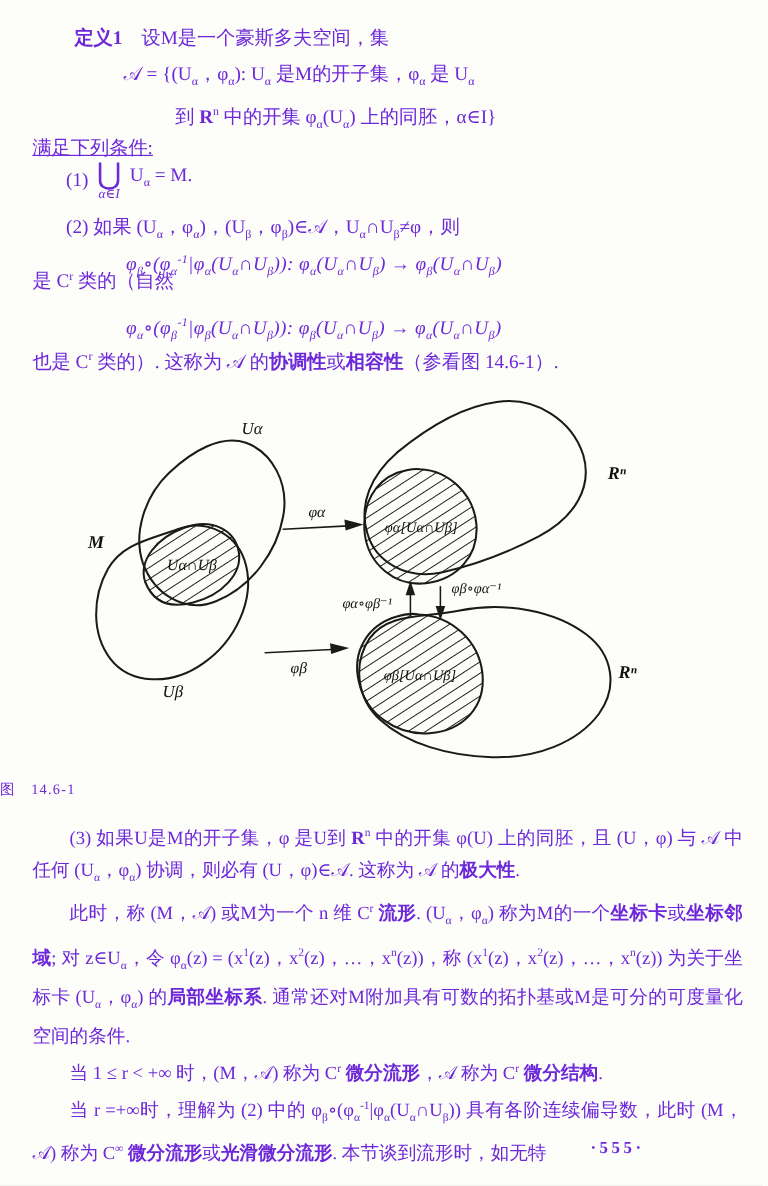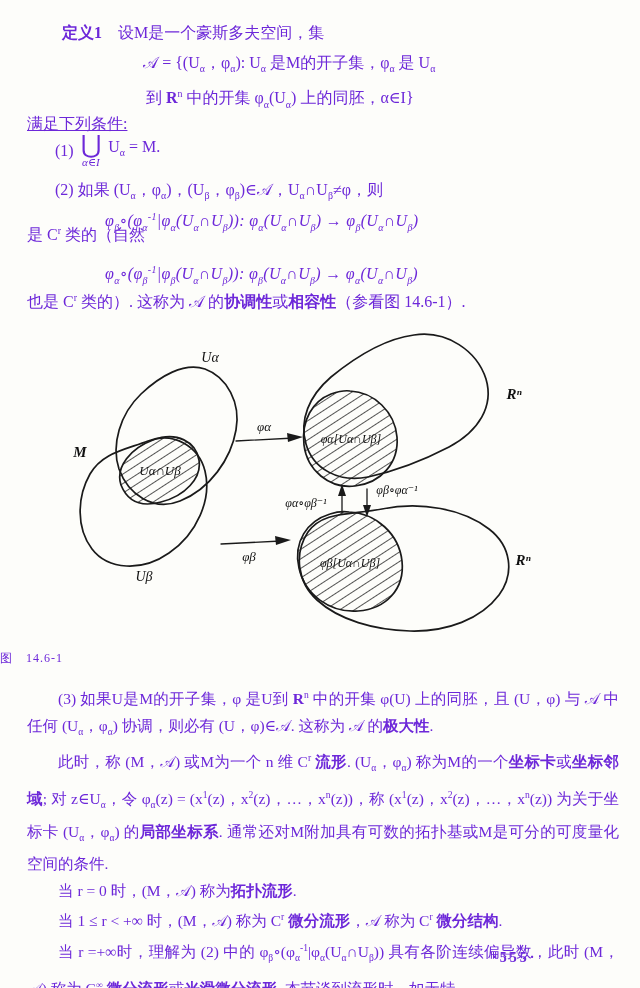--- a/index.html
+++ b/index.html
@@ -42,21 +42,21 @@
     font-style:italic; fill:#111; stroke:none;
   }
 </style>
 </head>
 <body>
 
 <div class="page">
 
   <div class="line" style="top:22px;left:62px;"><b>定义1</b>　<span>设M是一个豪斯多夫空间，集</span></div>
 
-  <div class="line" style="top:52px;left:103px;margin-left:40px;">𝒜 = {(U<sub>α</sub>，φ<sub>α</sub>): U<sub>α</sub> 是M的开子集，φ<sub>α</sub> 是 U<sub>α</sub></div>
+  <div class="line" style="top:52px;left:103px;">𝒜 = {(U<sub>α</sub>，φ<sub>α</sub>): U<sub>α</sub> 是M的开子集，φ<sub>α</sub> 是 U<sub>α</sub></div>
   <div class="line" style="top:83px;left:146px;">到 <b>R</b><sup>n</sup> 中的开集 φ<sub>α</sub>(U<sub>α</sub>) 上的同胚，α∈I}</div>
   <div class="line" style="top:113px;left:27px;text-decoration:underline;">满足下列条件:</div>
 
   <div class="line cond1" style="top:133px;left:55px;">
     <span>(1)</span>
     <span class="union">
       <span class="cup">⋃</span>
       <span class="under">α∈I</span>
     </span>
     <span>U<sub>α</sub> = M.</span>
@@ -114,20 +114,19 @@
     <text x="397" y="494" text-anchor="middle" font-size="12">φβ∘φα⁻¹</text>
     <text x="514" y="399" text-anchor="middle" font-size="15" font-weight="bold">Rⁿ</text>
     <text x="523" y="565" text-anchor="middle" font-size="15" font-weight="bold">Rⁿ</text>
   </svg>
 
   <div class="caption">图　14.6-1</div>
 
   <div class="bottom-block">
     <p>(3) 如果U是M的开子集，φ 是U到 <b>R</b><sup>n</sup> 中的开集 φ(U) 上的同胚，且 (U，φ) 与 𝒜 中任何 (U<sub>α</sub>，φ<sub>α</sub>) 协调，则必有 (U，φ)∈𝒜. 这称为 𝒜 的<b>极大性</b>.</p>
     <p>此时，称 (M，𝒜) 或M为一个 n 维 C<sup>r</sup> <b>流形</b>. (U<sub>α</sub>，φ<sub>α</sub>) 称为M的一个<b>坐标卡</b>或<b>坐标邻域</b>; 对 z∈U<sub>α</sub>，令 φ<sub>α</sub>(z) = (x<sup>1</sup>(z)，x<sup>2</sup>(z)，…，x<sup>n</sup>(z))，称 (x<sup>1</sup>(z)，x<sup>2</sup>(z)，…，x<sup>n</sup>(z)) 为关于坐标卡 (U<sub>α</sub>，φ<sub>α</sub>) 的<b>局部坐标系</b>. 通常还对M附加具有可数的拓扑基或M是可分的可度量化空间的条件.</p>
-    <p>当 r = 0 时，(M，𝒜) 称为<b>拓扑流形</b>.</p>
     <p>当 1 ≤ r &lt; +∞ 时，(M，𝒜) 称为 C<sup>r</sup> <b>微分流形</b>，𝒜 称为 C<sup>r</sup> <b>微分结构</b>.</p>
     <p>当 r =+∞时，理解为 (2) 中的 φ<sub>β</sub>∘(φ<sub>α</sub><sup>-1</sup>|φ<sub>α</sub>(U<sub>α</sub>∩U<sub>β</sub>)) 具有各阶连续偏导数，此时 (M，𝒜) 称为 C<sup>∞</sup> <b>微分流形</b>或<b>光滑微分流形</b>. 本节谈到流形时，如无特</p>
   </div>
 
   <div class="pageno">·555·</div>
 
 </div>
 
 </body></html>

